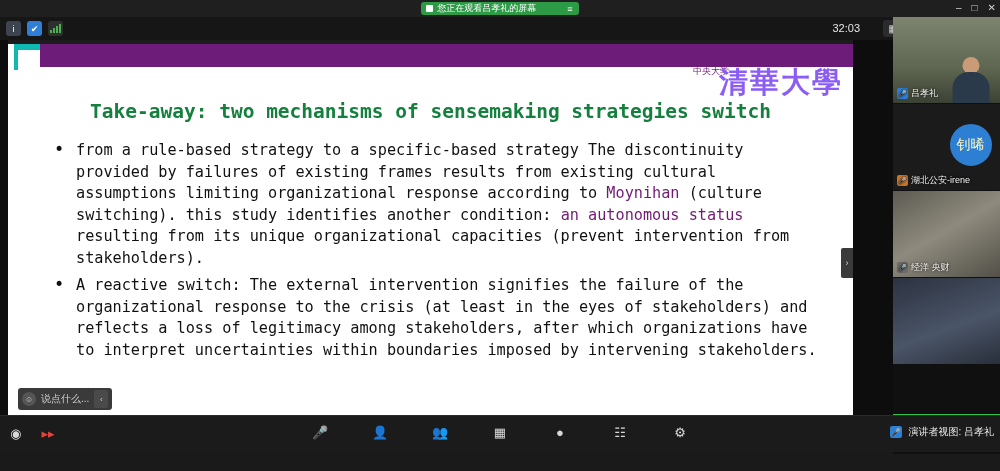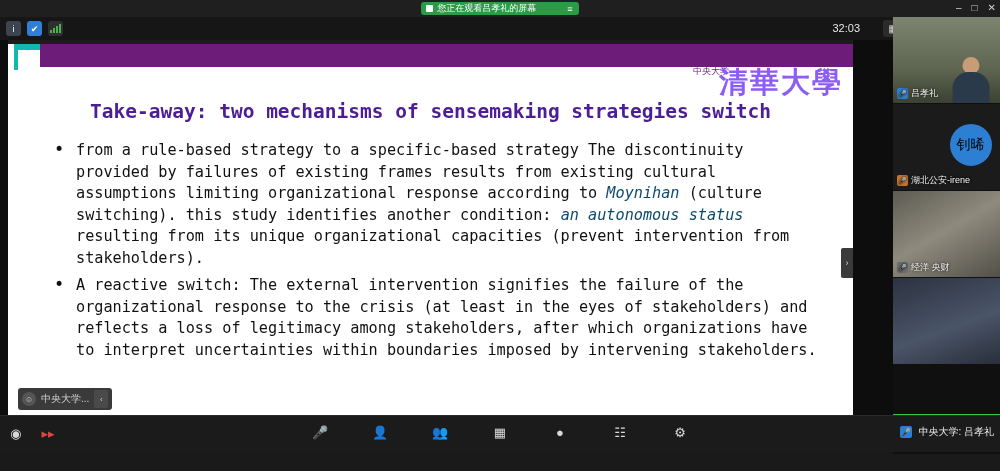--- a/index.html
+++ b/index.html
@@ -186,21 +186,21 @@
   }
 
   .slide-title {
     position: absolute;
     left: 0; top: 56px;
     width: 845px;
     text-align: center;
     font-family: "DejaVu Sans Mono", monospace;
     font-size: 19.5px;
     font-weight: bold;
-    color: #4c1d95;
+    color: #15803d;
     letter-spacing: 0px;
   }
 
   .bullets {
     position: absolute;
     left: 42px; top: 96px;
     width: 770px;
     font-family: "DejaVu Sans Mono", monospace;
     font-size: 15.2px;
     line-height: 21.5px;
@@ -211,21 +211,21 @@
     padding-left: 26px;
     margin-bottom: 6px;
   }
   .bullet::before {
     content: "\2022";
     position: absolute;
     left: 4px; top: -1px;
     font-size: 17px;
     color: #111111;
   }
-  .hl-red { color: #0c4a6e; font-style: italic; }
+  .hl-red { color: #701a75; }
 
   
   .side-arrow {
     position: absolute;
     right: 0; top: 208px;
     width: 12px; height: 30px;
     background: #3a3a3a;
     color: #d8d8d8;
     font-size: 9px;
     line-height: 30px;
@@ -317,21 +317,21 @@
   }
   .mic.blue { background: #2d7fd3; }
   .mic.off { background: #6b6b6b; }
   .avatar-circle {
     position: absolute;
     left: 50%; top: 50%;
     transform: translate(-50%, -55%);
     width: 42px; height: 42px;
     border-radius: 50%;
     background: #2d7fd3;
-    color: #000000;
+    color: #fef9c3;
     font-size: 14px;
     display: flex; align-items: center; justify-content: center;
   }
   .photo-a { background: linear-gradient(160deg,#6f7f5a 0%, #8a9367 45%, #4e5a3c 100%); position:absolute; inset:0; }
   .photo-b { background: linear-gradient(160deg,#2c3240 0%, #4a5568 50%, #1e222b 100%); position:absolute; inset:0; }
   .photo-c { background: linear-gradient(150deg,#5d5b52 0%, #8e8a7d 40%, #3d3b35 100%); position:absolute; inset:0; }
   .photo-room {
     position: absolute; inset: 0;
     background: linear-gradient(180deg,#7d8470 0%, #5e6550 60%, #3c4233 100%);
   }
@@ -473,21 +473,21 @@
       <div class="bullets">
         <div class="bullet" id="b1"><span>from a rule-based strategy to a specific-based strategy The discontinuity provided by failures of existing frames results from existing cultural assumptions limiting organizational response according to </span><span class="hl-red">Moynihan</span><span> (culture switching).  this study identifies another condition: </span><span class="hl-red">an autonomous status</span><span> resulting from its unique organizational capacities (prevent intervention from stakeholders).</span></div>
         <div class="bullet" id="b2"><span>A reactive switch:  The external intervention signifies the failure of the organizational response to the crisis (at least in the eyes of stakeholders) and reflects a loss of legitimacy among stakeholders, after which organizations have to interpret uncertainties within boundaries imposed by intervening stakeholders.</span></div>
       </div>
     </div>
 
     <div class="side-arrow">›</div>
 
     <div class="say-box">
       <span class="say-icon">☺</span>
-      <span>中央大学...</span>
+      <span>说点什么...</span>
       <span class="say-collapse">‹</span>
     </div>
 
     <div class="page-row">
       <span class="page-num">29</span>
       <span class="mini-ico">✎</span>
       <span class="mini-ico">☐</span>
       <span class="mini-ico">+</span>
       <span class="mini-ico">−</span>
     </div>
@@ -548,17 +548,17 @@
       <div class="bb-ico">🎤</div>
       <div class="bb-ico">👤</div>
       <div class="bb-ico">👥</div>
       <div class="bb-ico">▦</div>
       <div class="bb-ico">●</div>
       <div class="bb-ico">☷</div>
       <div class="bb-ico">⚙</div>
     </div>
     <div class="bb-right">
       <span class="mic2">🎤</span>
-      <span>中央大学: 吕孝礼</span>
+      <span>演讲者视图: 吕孝礼</span>
     </div>
   </div>
 
 </div>
 
 </body></html>

